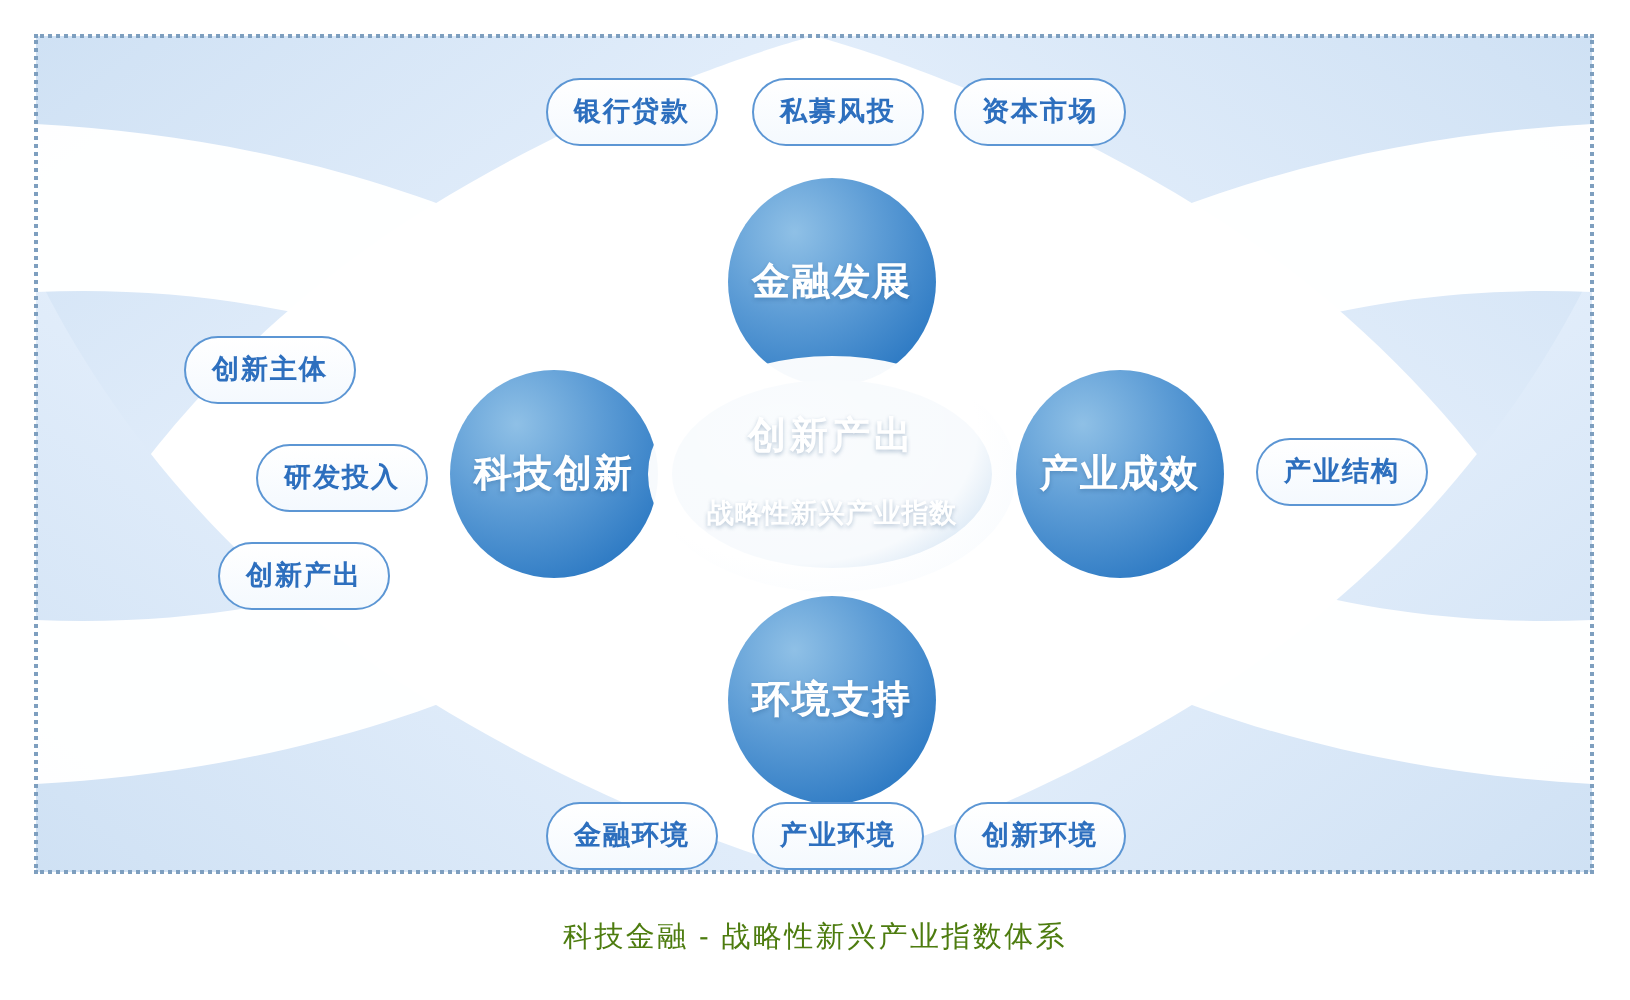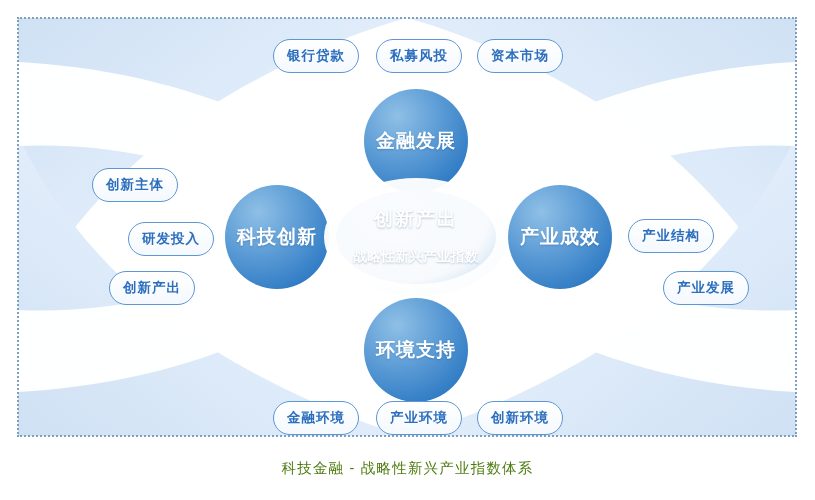--- a/index.html
+++ b/index.html
@@ -267,21 +267,20 @@
 
   <div class="pill" id="pill-t0">银行贷款</div>
   <div class="pill" id="pill-t1">私募风投</div>
   <div class="pill" id="pill-t2">资本市场</div>
 
   <div class="pill" id="pill-l0">创新主体</div>
   <div class="pill" id="pill-l1">研发投入</div>
   <div class="pill" id="pill-l2">创新产出</div>
 
   <div class="pill" id="pill-r1">产业结构</div>
-  <div class="pill" id="pill-r2">产业发展</div>
 
   <div class="pill" id="pill-b0">金融环境</div>
   <div class="pill" id="pill-b1">产业环境</div>
   <div class="pill" id="pill-b2">创新环境</div>
 
   <div class="caption">科技金融 - 战略性新兴产业指数体系</div>
 
 </div>
 
 </body></html>

